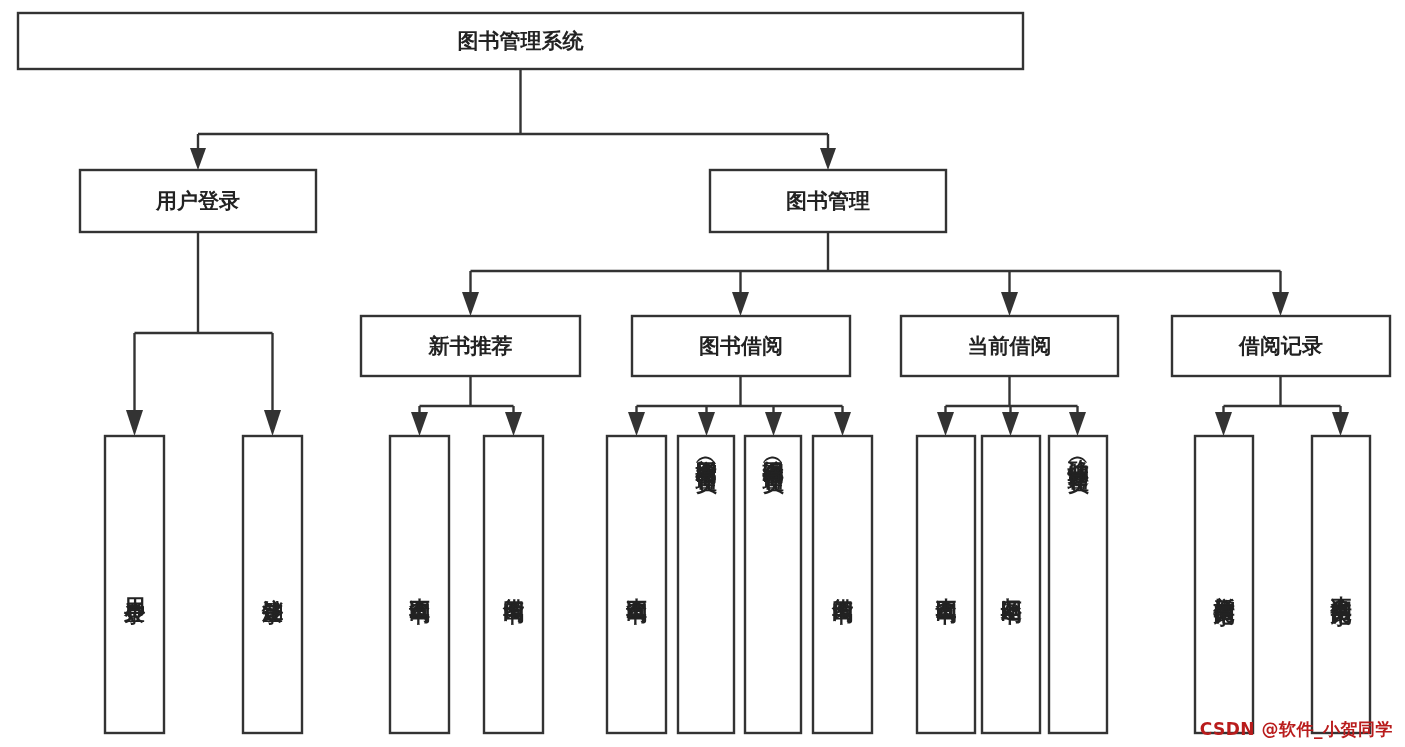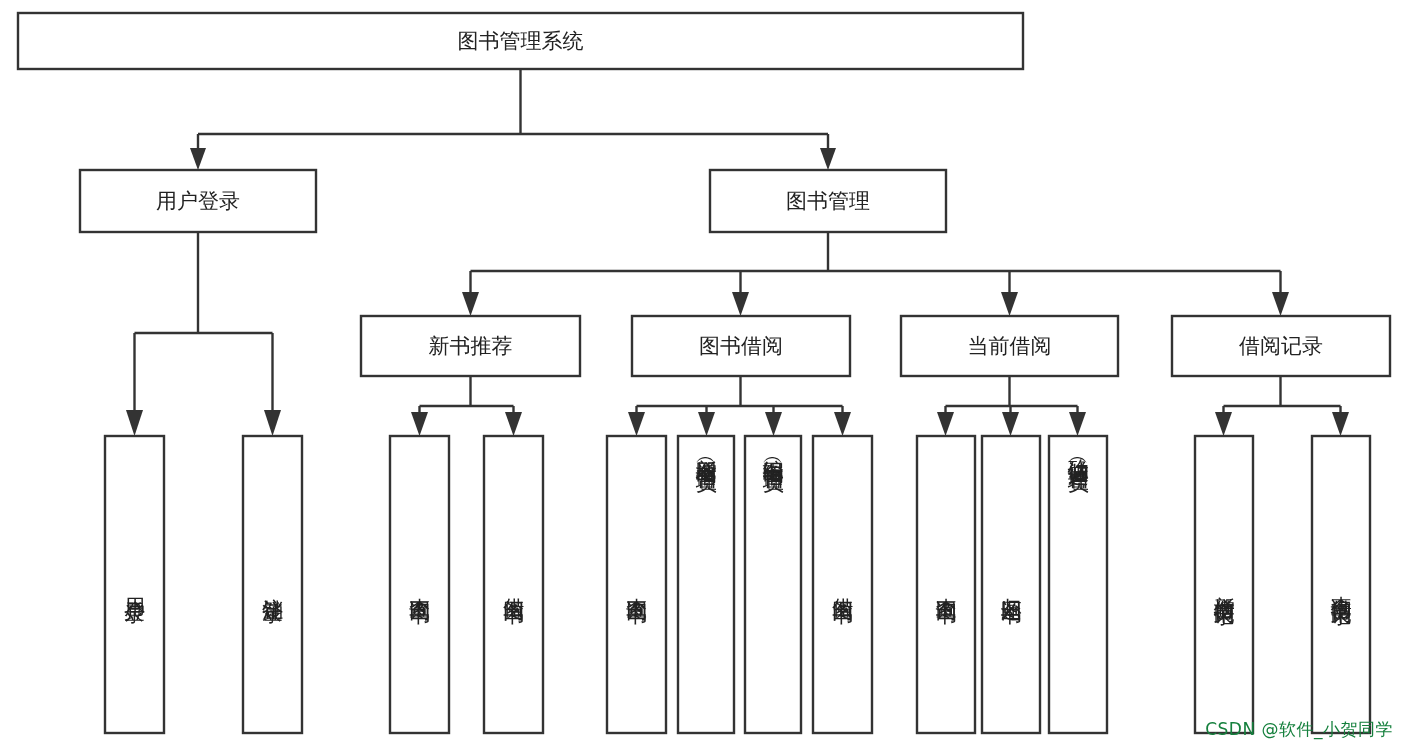--- a/index.html
+++ b/index.html
@@ -9,20 +9,21 @@
   }
   body {
     font-family: "DejaVu Sans", "Liberation Sans", sans-serif;
   }
   #diagram-root {
     position: relative;
     width: 1405px;
     height: 747px;
     background: #ffffff;
     overflow: hidden;
+    font-weight: bold;
   }
   svg#flow-svg {
     position: absolute;
     left: 0;
     top: 0;
     width: 1405px;
     height: 747px;
   }
   .node-box {
     fill: #ffffff;
@@ -62,21 +63,21 @@
     letter-spacing: 2px;
     color: #222222;
     white-space: nowrap;
   }
   .watermark {
     position: absolute;
     right: 12px;
     bottom: 6px;
     font-family: "DejaVu Sans", "Liberation Sans", sans-serif;
     font-size: 17px;
-    color: #15803d;
+    color: #b91c1c;
     letter-spacing: 0.5px;
     white-space: nowrap;
   }
 </style>
 </head>
 <body>
 
 <div id="diagram-root">
 
   <svg id="flow-svg" viewBox="0 0 1405 747">

